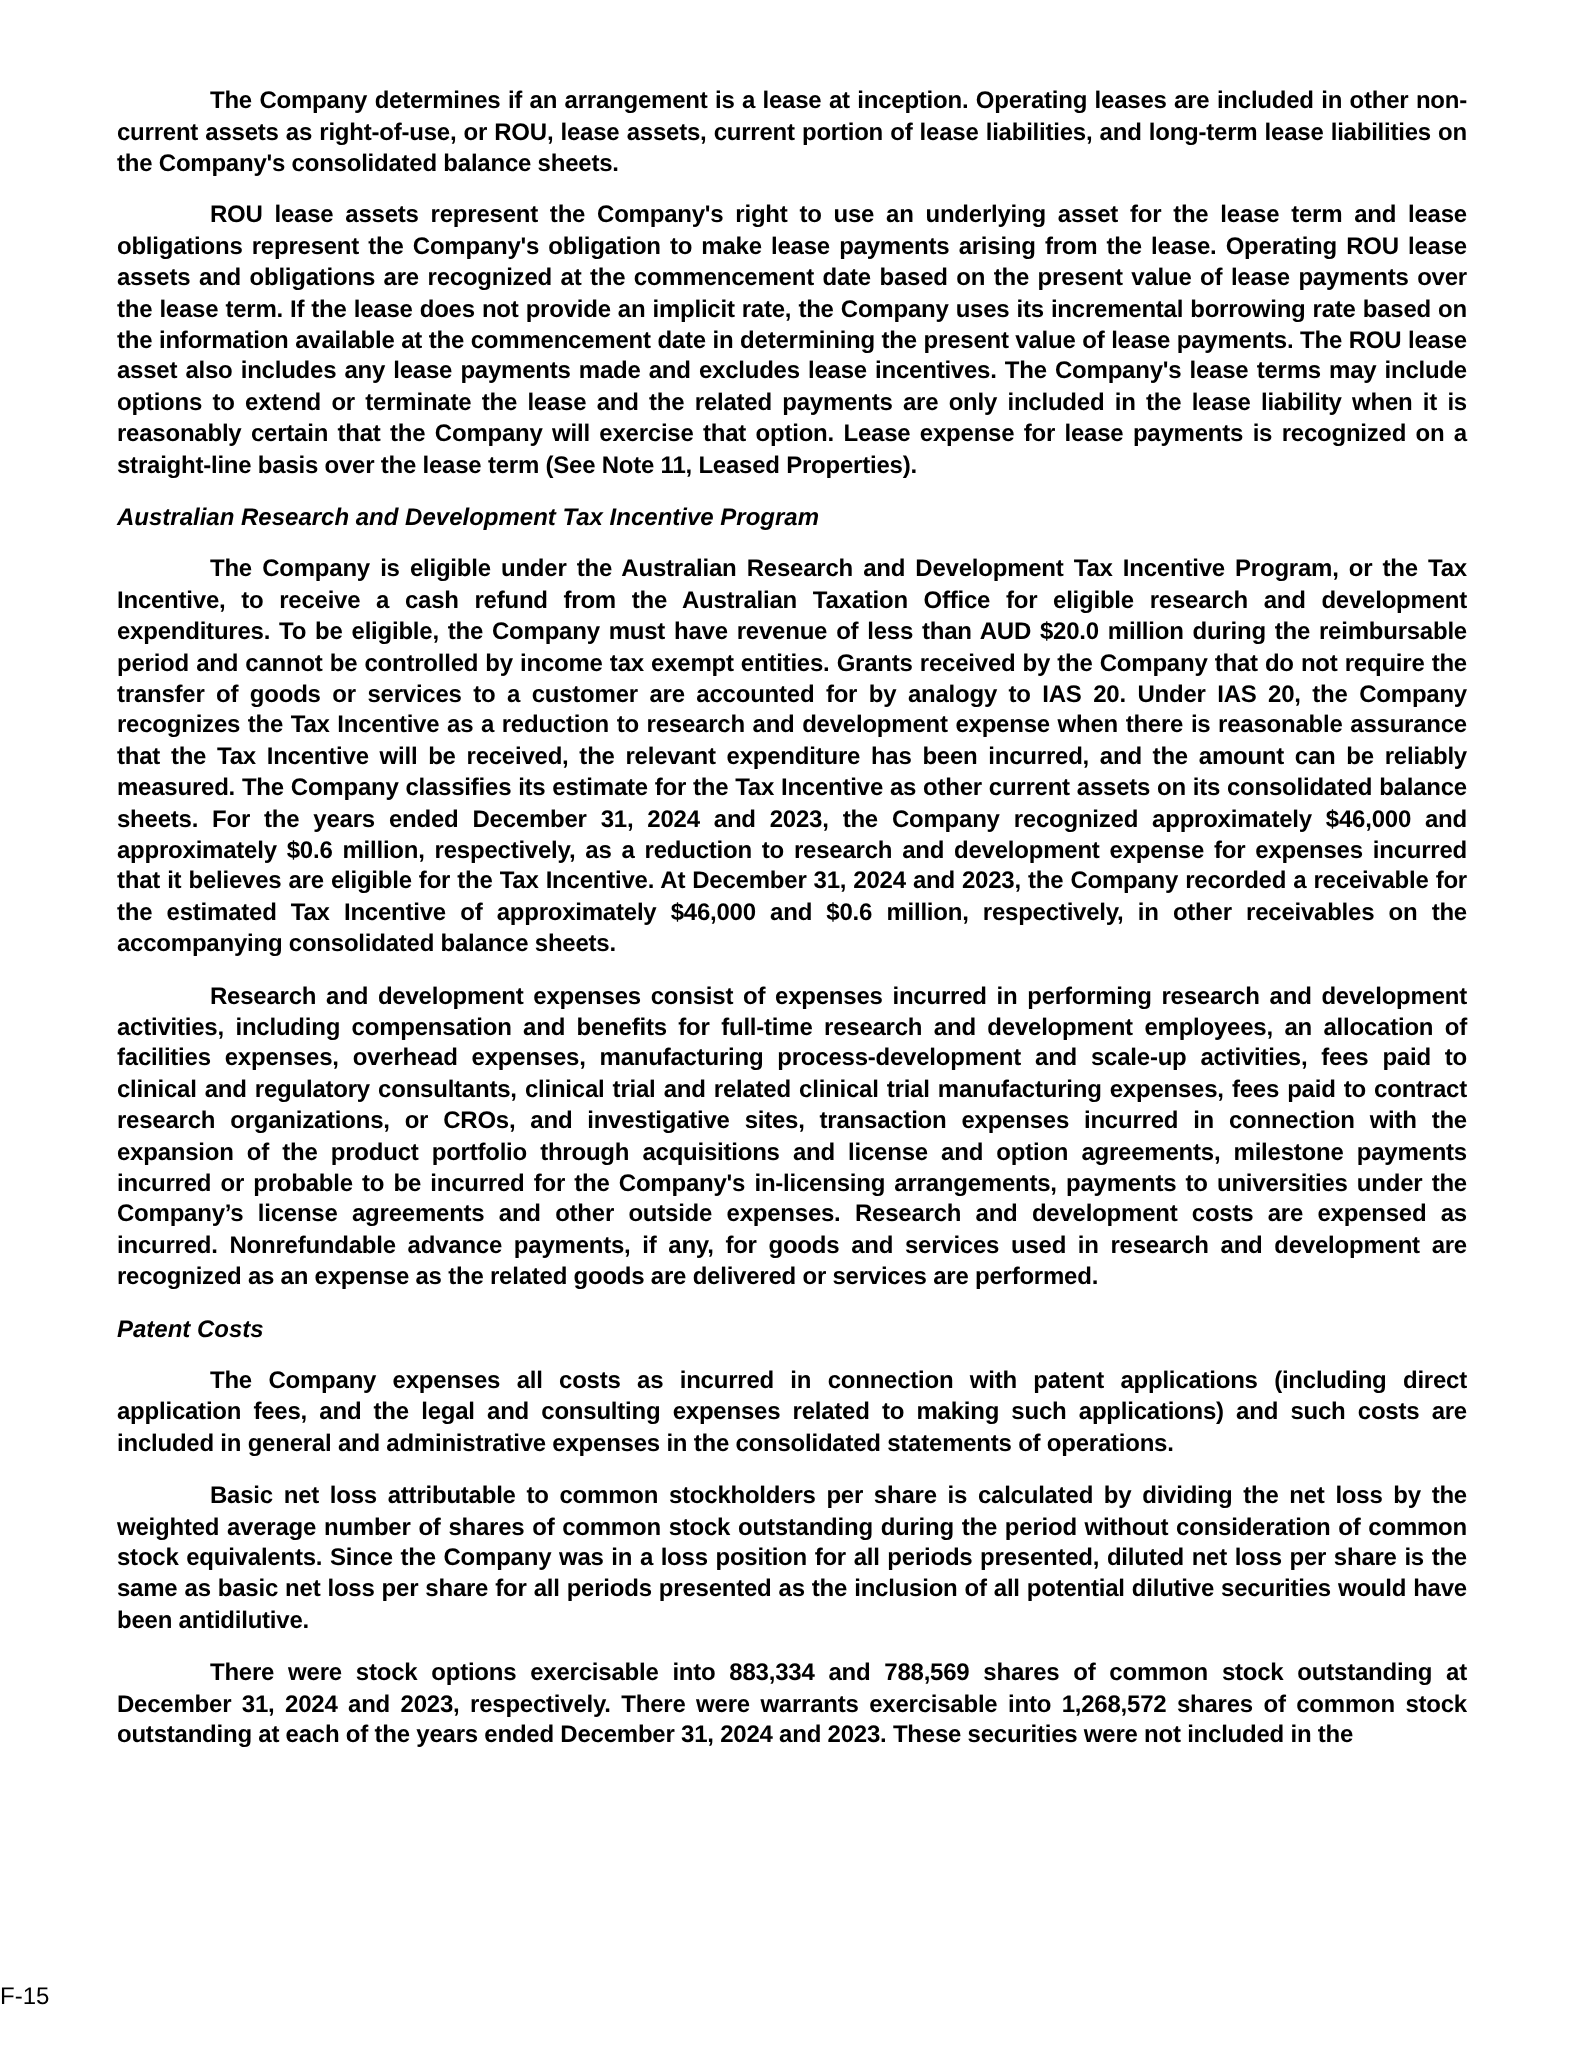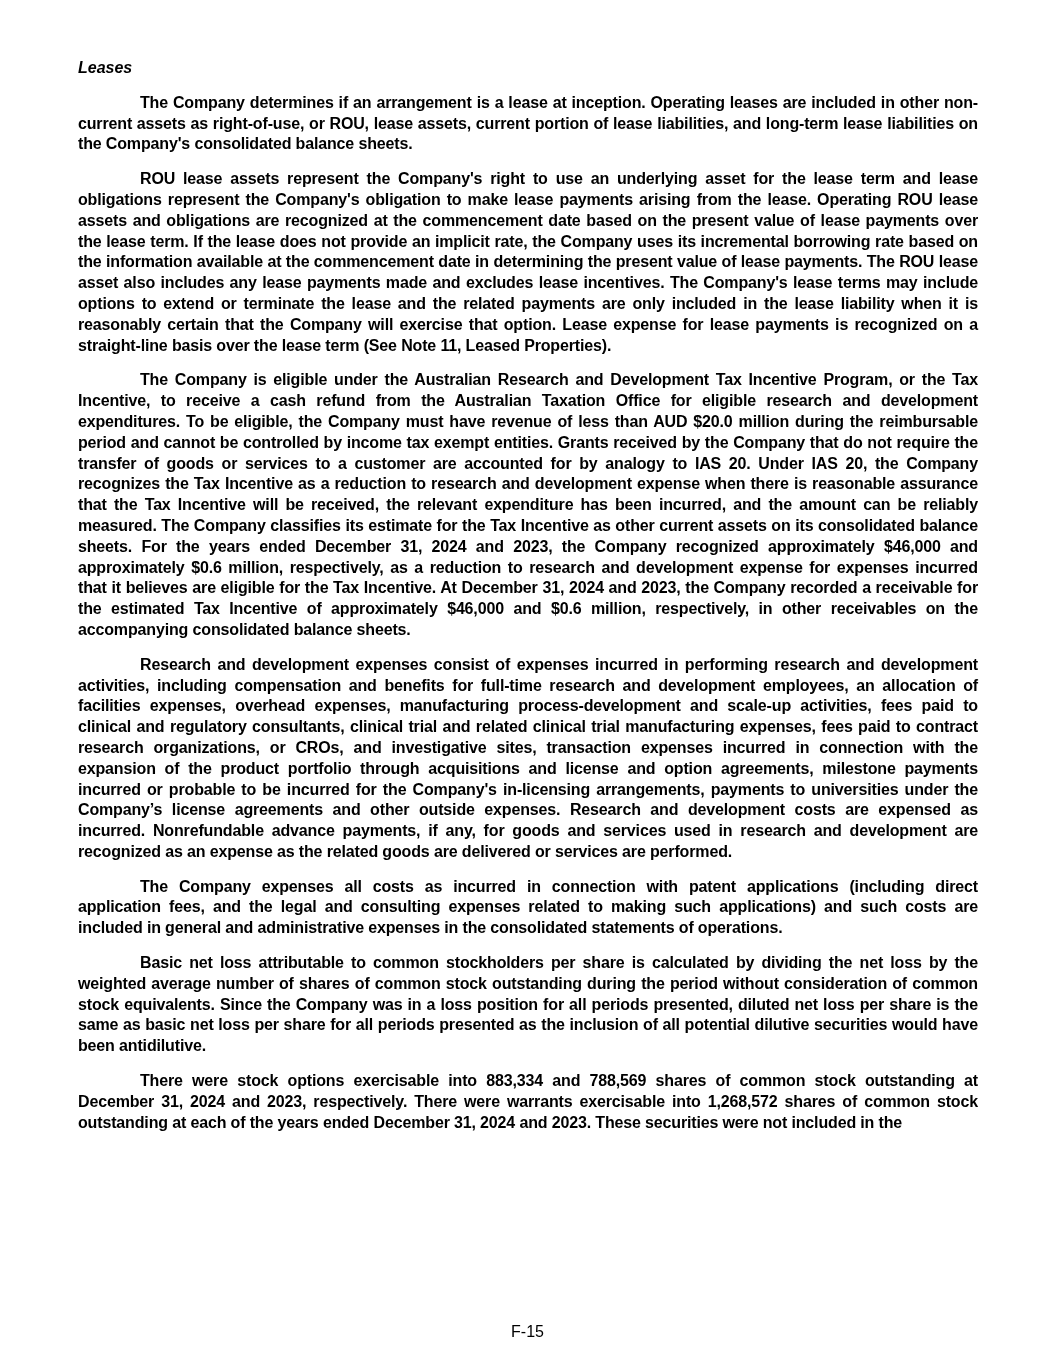--- a/index.html
+++ b/index.html
@@ -35,45 +35,45 @@
     text-indent: 62px;
     margin: 0 0 14px 0;
     letter-spacing: -0.15px;
     font-weight: bold;
   }
   .page-number {
     position: absolute;
     left: 0;
     width: 1055px;
     top: 1322px;
-    text-align: center;
     font-size: 16px;
     line-height: 20px;
   }
 </style>
 </head>
 <body>
 
 <div class="page">
 
   <section>
-    <h3 class="section-heading">Leases</h3>
     <p class="para">The Company determines if an arrangement is a lease at inception. Operating leases are included in other non-current assets as right-of-use, or ROU, lease assets, current portion of lease liabilities, and long-term lease liabilities on the Company's consolidated balance sheets.</p>
     <p class="para">ROU lease assets represent the Company's right to use an underlying asset for the lease term and lease obligations represent the Company's obligation to make lease payments arising from the lease. Operating ROU lease assets and obligations are recognized at the commencement date based on the present value of lease payments over the lease term. If the lease does not provide an implicit rate, the Company uses its incremental borrowing rate based on the information available at the commencement date in determining the present value of lease payments. The ROU lease asset also includes any lease payments made and excludes lease incentives. The Company's lease terms may include options to extend or terminate the lease and the related payments are only included in the lease liability when it is reasonably certain that the Company will exercise that option. Lease expense for lease payments is recognized on a straight-line basis over the lease term (See Note 11, Leased Properties).</p>
   </section>
 
   <section>
+    <h3 class="section-heading">Australian Research and Development Tax Incentive Program</h3>
     <p class="para">The Company is eligible under the Australian Research and Development Tax Incentive Program, or the Tax Incentive, to receive a cash refund from the Australian Taxation Office for eligible research and development expenditures. To be eligible, the Company must have revenue of less than AUD $20.0 million during the reimbursable period and cannot be controlled by income tax exempt entities. Grants received by the Company that do not require the transfer of goods or services to a customer are accounted for by analogy to IAS 20. Under IAS 20, the Company recognizes the Tax Incentive as a reduction to research and development expense when there is reasonable assurance that the Tax Incentive will be received, the relevant expenditure has been incurred, and the amount can be reliably measured. The Company classifies its estimate for the Tax Incentive as other current assets on its consolidated balance sheets. For the years ended December 31, 2024 and 2023, the Company recognized approximately $46,000 and approximately $0.6 million, respectively, as a reduction to research and development expense for expenses incurred that it believes are eligible for the Tax Incentive. At December 31, 2024 and 2023, the Company recorded a receivable for the estimated Tax Incentive of approximately $46,000 and $0.6 million, respectively, in other receivables on the accompanying consolidated balance sheets.</p>
   </section>
 
   <section>
     <p class="para">Research and development expenses consist of expenses incurred in performing research and development activities, including compensation and benefits for full-time research and development employees, an allocation of facilities expenses, overhead expenses, manufacturing process-development and scale-up activities, fees paid to clinical and regulatory consultants, clinical trial and related clinical trial manufacturing expenses, fees paid to contract research organizations, or CROs, and investigative sites, transaction expenses incurred in connection with the expansion of the product portfolio through acquisitions and license and option agreements, milestone payments incurred or probable to be incurred for the Company's in-licensing arrangements, payments to universities under the Company’s license agreements and other outside expenses. Research and development costs are expensed as incurred. Nonrefundable advance payments, if any, for goods and services used in research and development are recognized as an expense as the related goods are delivered or services are performed.</p>
   </section>
 
   <section>
+    <h3 class="section-heading">Patent Costs</h3>
     <p class="para">The Company expenses all costs as incurred in connection with patent applications (including direct application fees, and the legal and consulting expenses related to making such applications) and such costs are included in general and administrative expenses in the consolidated statements of operations.</p>
   </section>
 
   <section>
     <p class="para">Basic net loss attributable to common stockholders per share is calculated by dividing the net loss by the weighted average number of shares of common stock outstanding during the period without consideration of common stock equivalents. Since the Company was in a loss position for all periods presented, diluted net loss per share is the same as basic net loss per share for all periods presented as the inclusion of all potential dilutive securities would have been antidilutive.</p>
     <p class="para">There were stock options exercisable into 883,334 and 788,569 shares of common stock outstanding at December 31, 2024 and 2023, respectively. There were warrants exercisable into 1,268,572  shares of common stock outstanding at each of the years ended December 31, 2024 and 2023. These securities were not included in the</p>
   </section>
 
 </div>
 

